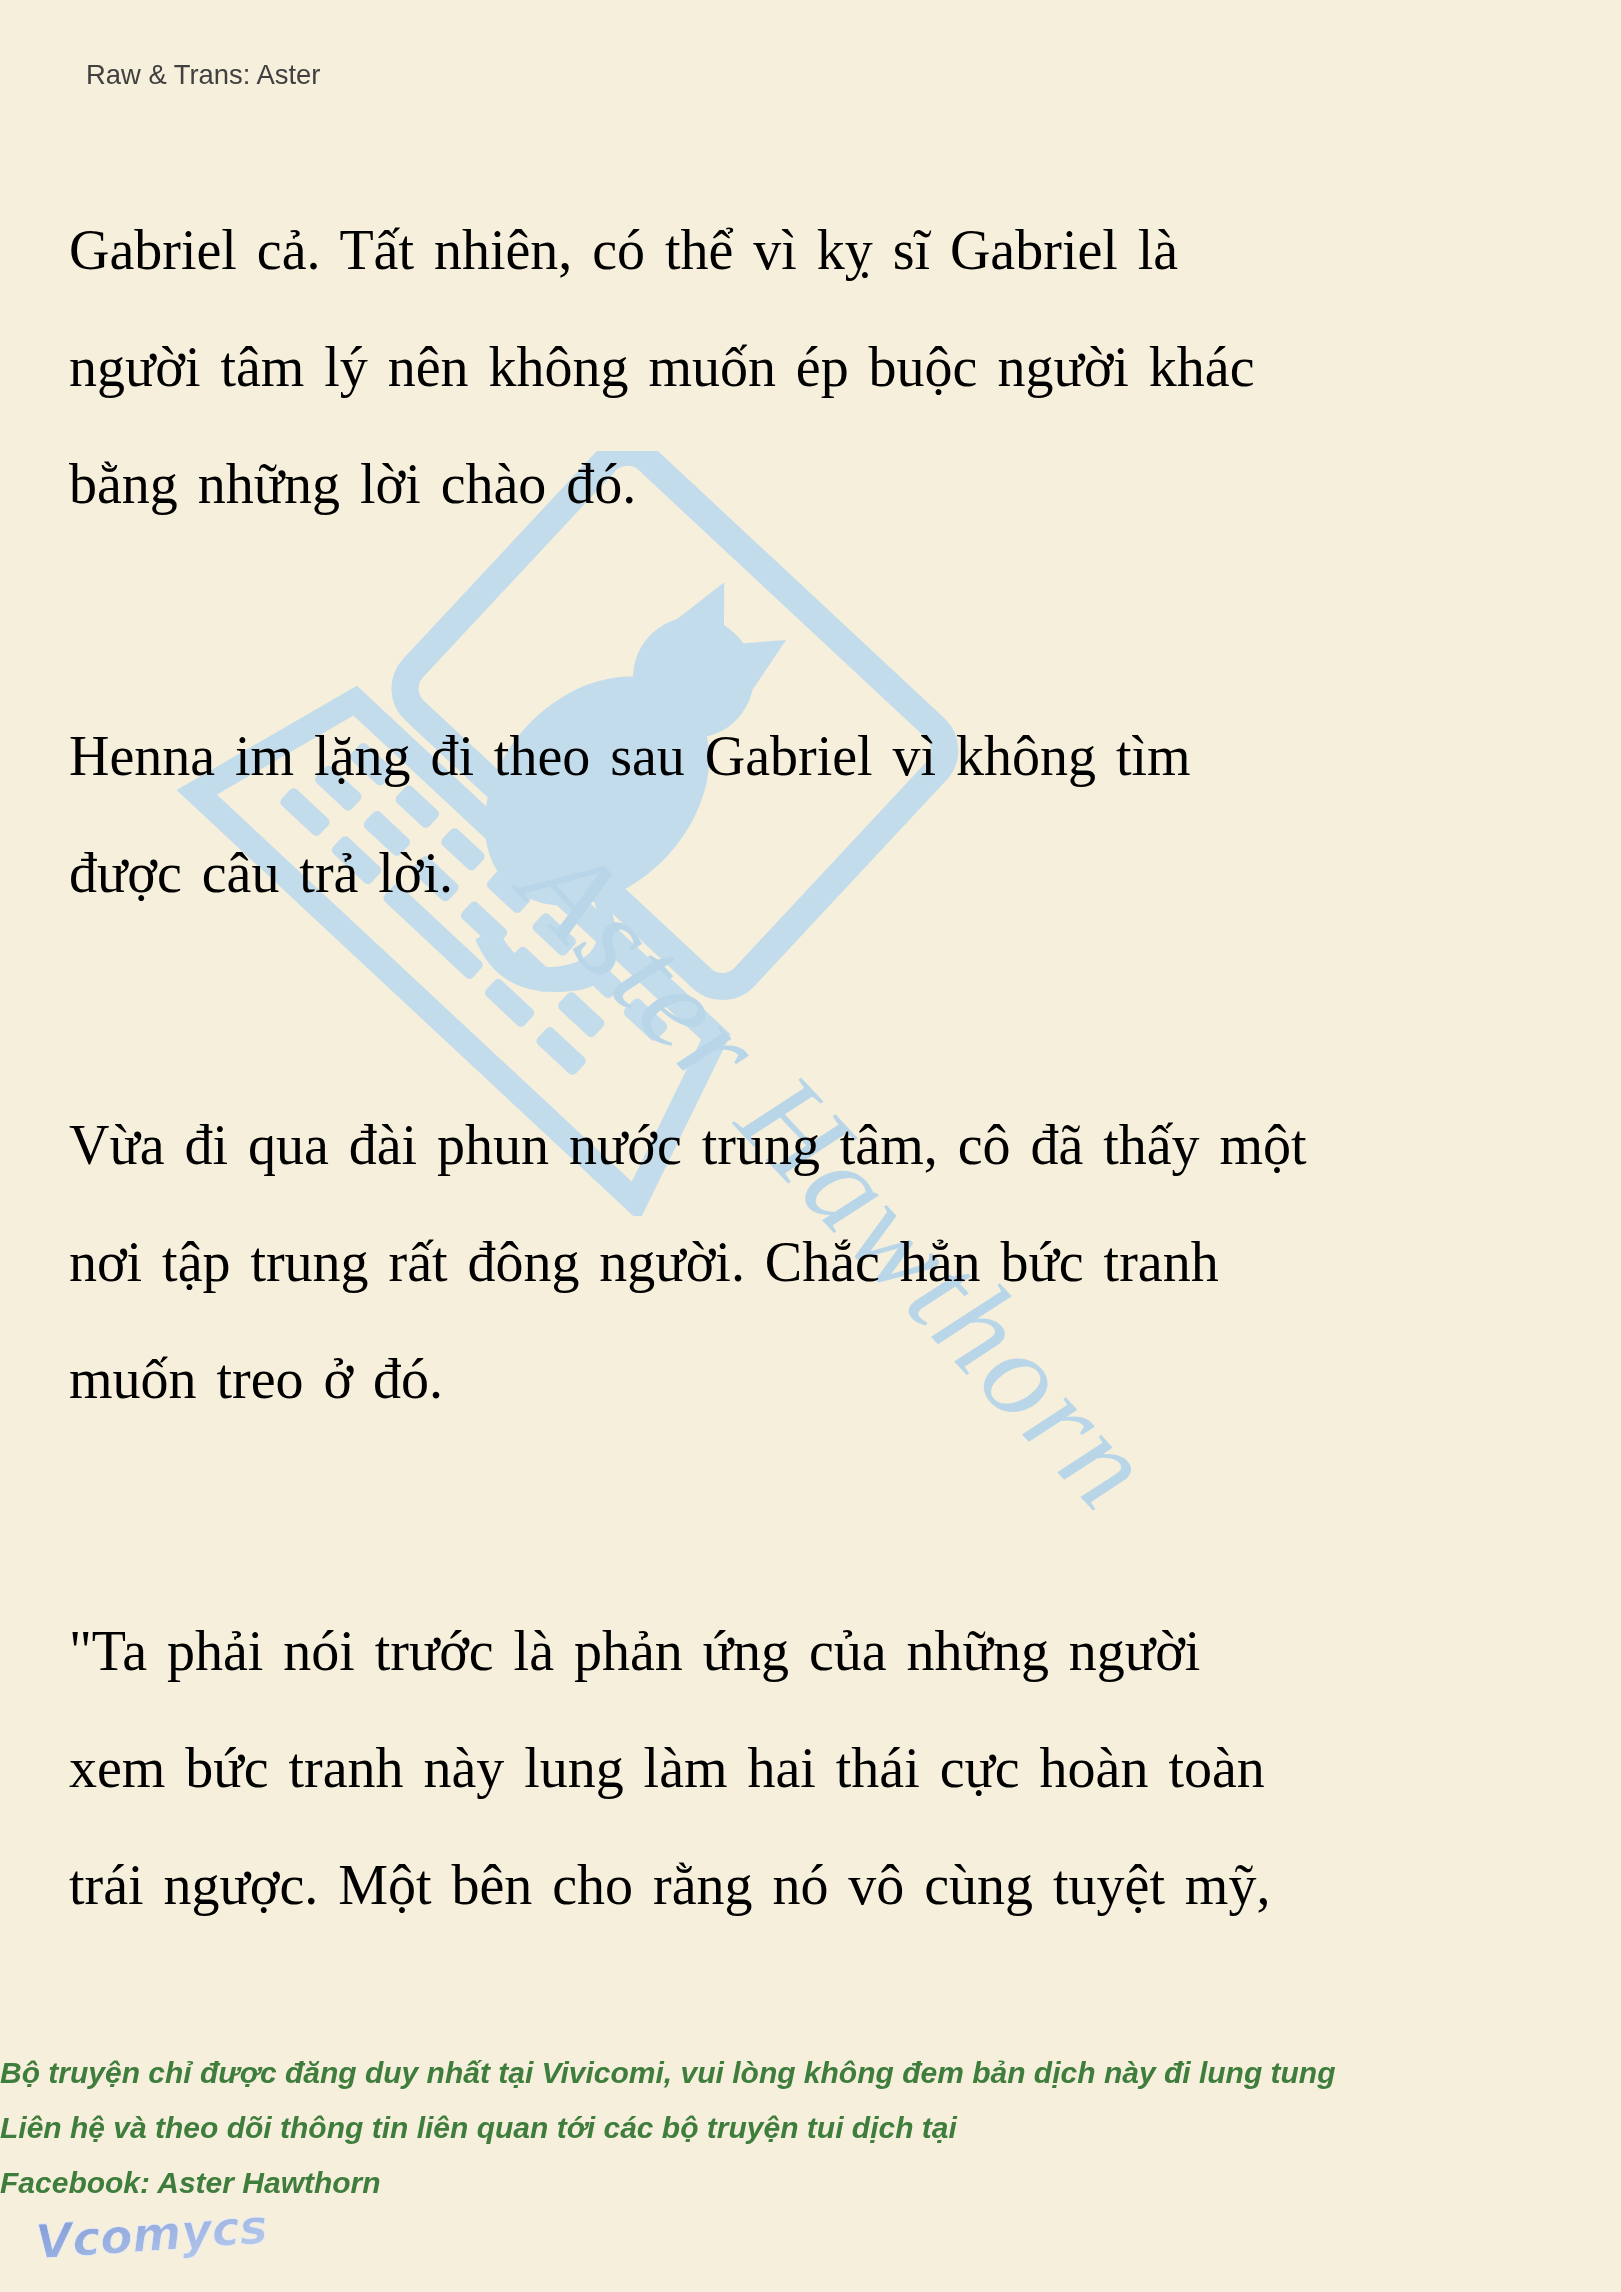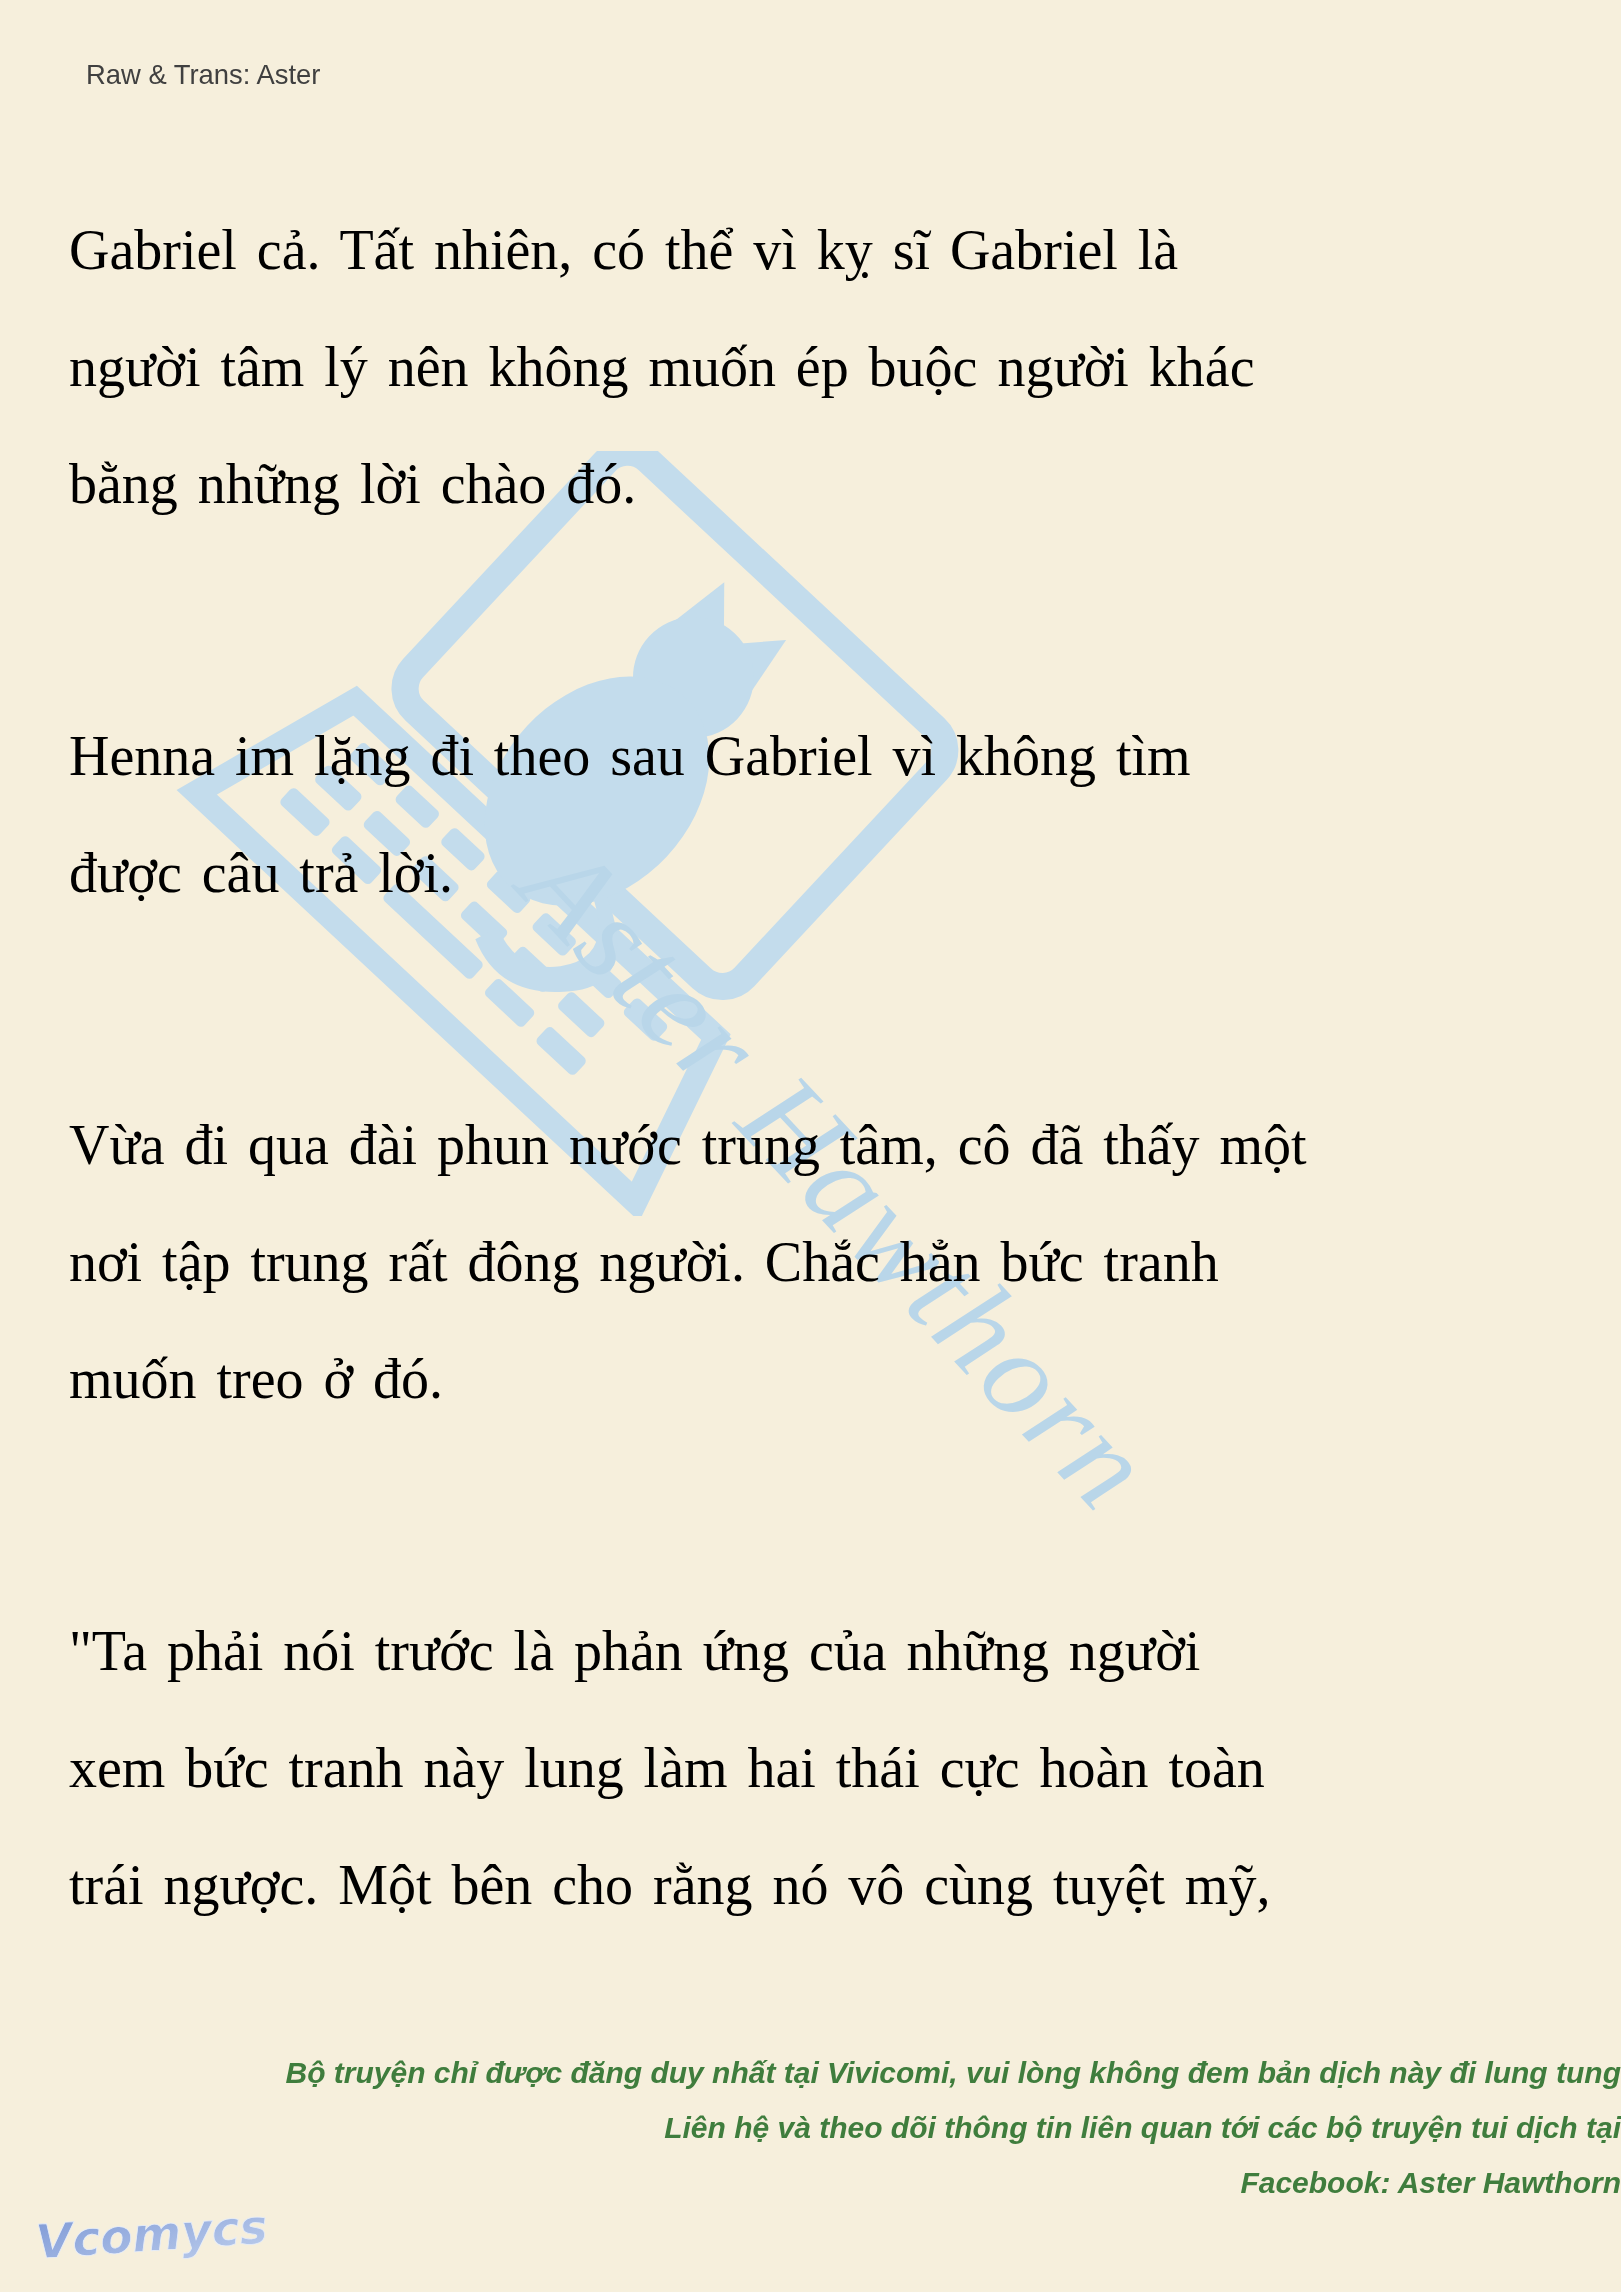--- a/index.html
+++ b/index.html
@@ -56,21 +56,21 @@
     height:117px;
     line-height:117px;
     white-space:nowrap;
   }
   
   .footer{
     position:absolute;
     left:0; top:2045px;
     width:100%;
     z-index:3;
-    text-align:right;
+    text-align:left;
     font-family:"Liberation Sans", sans-serif;
     font-style:italic;
     font-weight:bold;
     font-size:30px;
     color:#3f7d3d;
   }
   .footer .f-line{height:55px;line-height:55px;}
   
   .logo{
     position:absolute;

